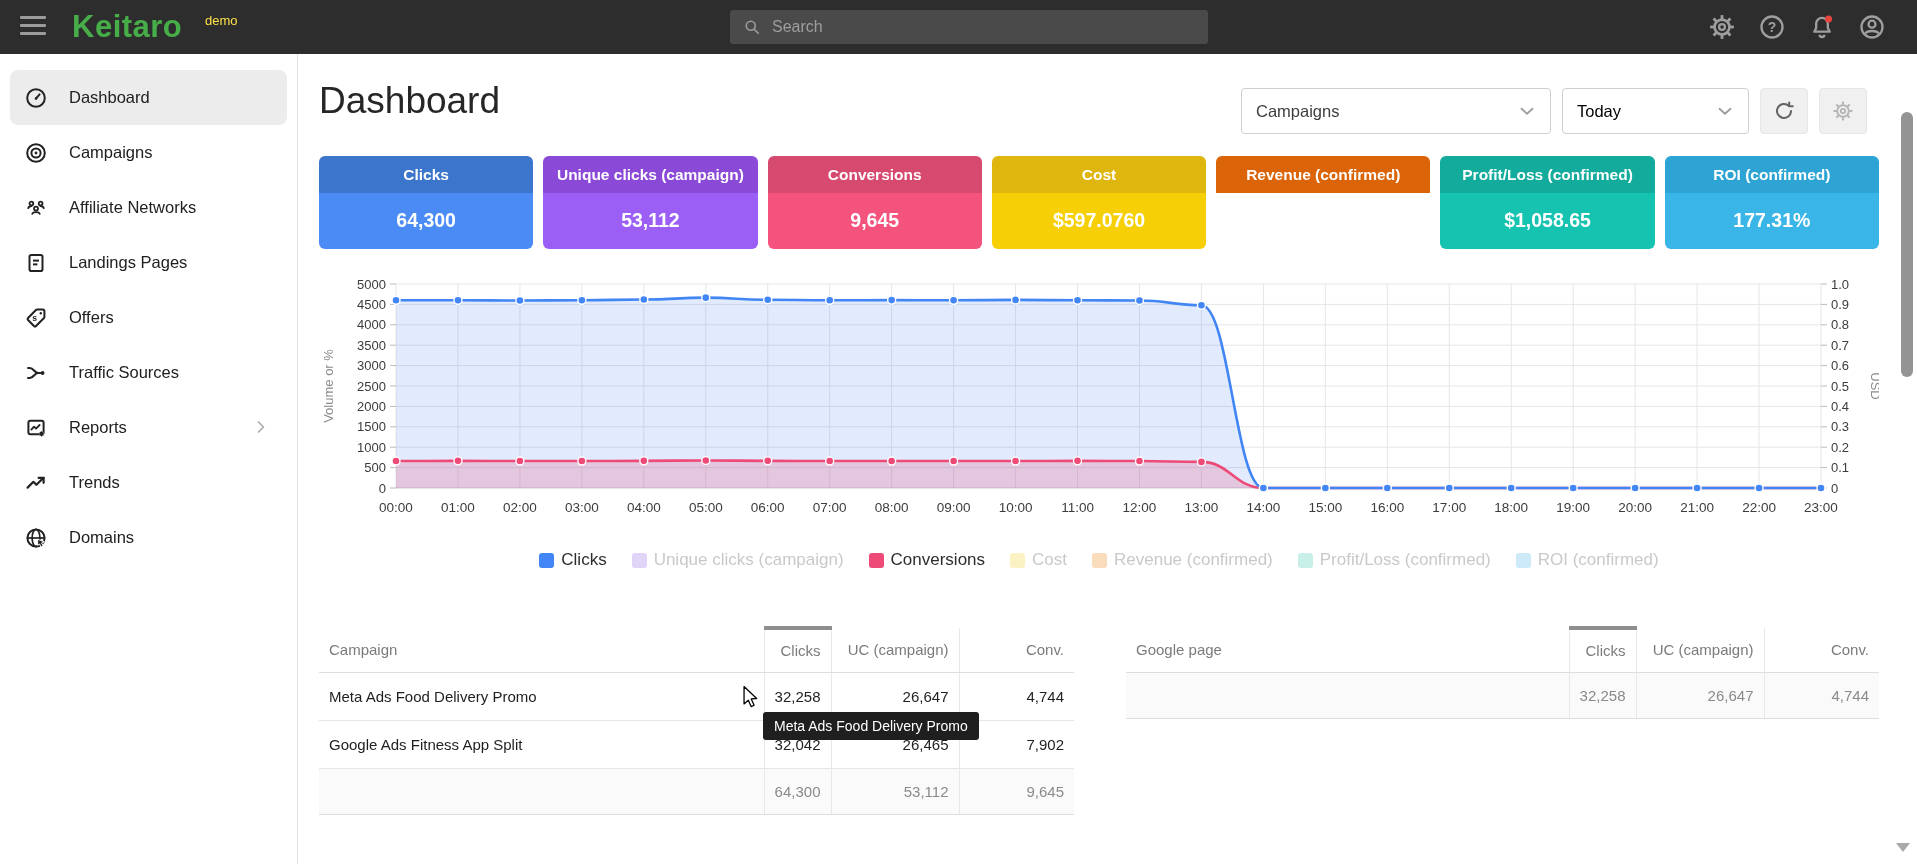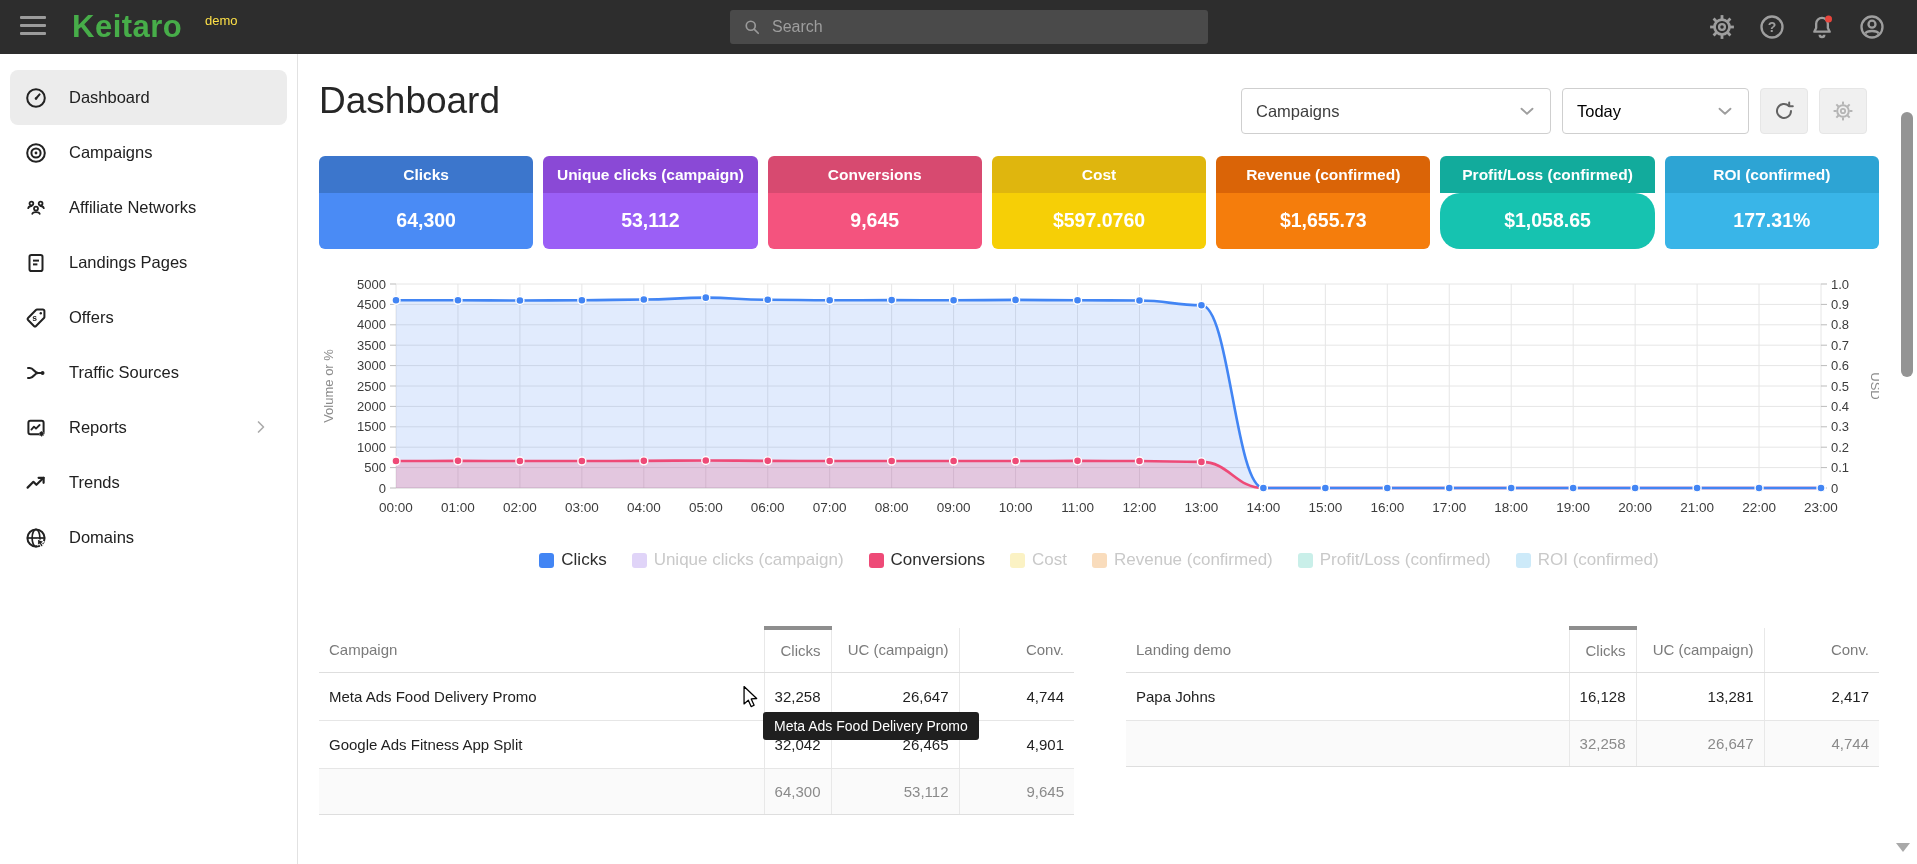--- a/index.html
+++ b/index.html
@@ -277,25 +277,24 @@
       <div class="stat-card">
         <div class="hd" style="background: rgb(215, 74, 112);">Conversions</div>
         <div class="bd" style="background: rgb(244, 83, 126);">9,645</div>
       </div>
       <div class="stat-card">
         <div class="hd" style="background: rgb(223, 182, 14);">Cost</div>
         <div class="bd" style="background: rgb(246, 207, 6);">$597.0760</div>
       </div>
       <div class="stat-card">
         <div class="hd" style="background: rgb(218, 100, 7);">Revenue (confirmed)</div>
-        <div class="bd" style="background: rgb(245, 125, 12);">$1,655.73</div>
       </div>
       <div class="stat-card">
         <div class="hd" style="background: rgb(18, 171, 156);">Profit/Loss (confirmed)</div>
-        <div class="bd" style="background: rgb(22, 195, 176); border-radius: 20px;">$1,058.65</div>
+        <div class="bd" style="background: rgb(22, 195, 176);">$1,058.65</div>
       </div>
       <div class="stat-card">
         <div class="hd" style="background: rgb(45, 164, 212);">ROI (confirmed)</div>
         <div class="bd" style="background: rgb(57, 181, 232);">177.31%</div>
       </div>
     </div>
 
   <div class="chart-wrap">
     <svg id="chart" width="1560" height="252" viewBox="0 0 1560 252">
         <line x1="77" y1="8" x2="77" y2="212" stroke="#e6e6e6" stroke-width="1"></line>
@@ -508,52 +507,46 @@
         <tr>
           <td class="name">Meta Ads Food Delivery Promo</td>
           <td class="num">32,258</td>
           <td class="num">26,647</td>
           <td class="num">4,744</td>
         </tr>
         <tr>
           <td class="name">Google Ads Fitness App Split</td>
           <td class="num">32,042</td>
           <td class="num">26,465</td>
-          <td class="num">4,901</td>
+          <td class="num">7,902</td>
         </tr>
         <tr class="totals">
           <td class="name"></td>
           <td class="num">64,300</td>
           <td class="num">53,112</td>
           <td class="num">9,645</td>
         </tr>
       </tbody>
     </table>
   <table class="tbl tbl-right" id="tblLandings">
       <colgroup>
         <col>
         <col class="c-clicks">
         <col class="c-uc">
         <col class="c-conv">
       </colgroup>
       <thead>
         <tr>
-          <th class="name">Landing demo</th>
+          <th class="name">Google page</th>
           <th class="num sorted">Clicks</th>
           <th class="num">UC (campaign)</th>
           <th class="num">Conv.</th>
         </tr>
       </thead>
       <tbody>
-        <tr>
-          <td class="name">Papa Johns</td>
-          <td class="num">16,128</td>
-          <td class="num">13,281</td>
-          <td class="num">2,417</td>
-        </tr>
         <tr class="totals">
           <td class="name"></td>
           <td class="num">32,258</td>
           <td class="num">26,647</td>
           <td class="num">4,744</td>
         </tr>
       </tbody>
     </table>
 
   <div class="tooltip">Meta Ads Food Delivery Promo</div>

